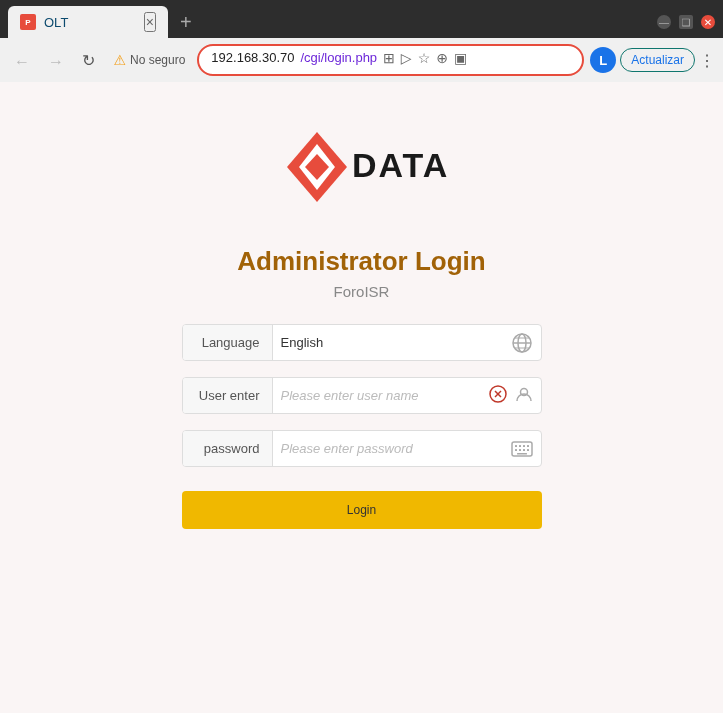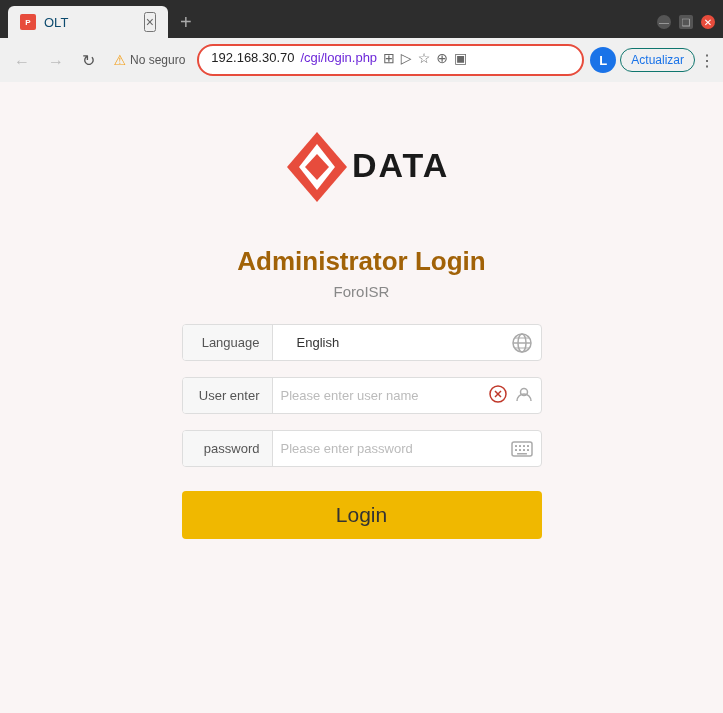--- a/index.html
+++ b/index.html
@@ -37,27 +37,27 @@
     .logo-svg { width: 180px; height: 90px; }
 
     
     .login-title { font-size: 26px; font-weight: bold; color: #a16207; margin-bottom: 6px; text-align: center; }
     .forolsr-text { font-size: 15px; color: #888; margin-bottom: 24px; text-align: center; }
 
     .form-container { width: 360px; }
     .form-row { display: flex; align-items: center; margin-bottom: 16px; background: white; border: 1px solid #ddd; border-radius: 4px; overflow: hidden; }
     .form-label { width: 90px; min-width: 90px; text-align: right; padding-right: 12px; font-size: 13px; color: #555; background: #f7f7f7; padding: 10px 12px; border-right: 1px solid #ddd; align-self: stretch; display: flex; align-items: center; justify-content: flex-end; }
     .form-input-area { flex: 1; display: flex; align-items: center; }
-    .form-input { border: none; outline: none; padding: 10px 8px; font-size: 13px; color: #999; width: 100%; background: white; }
+    .form-input { border: none; outline: none; padding: 10px 8px; font-size: 13px; color: #999; width: 100%; background: white; font-style: italic; }
     .form-input::placeholder { color: #bbb; }
     .form-icon { padding: 0 8px; color: #aaa; font-size: 16px; cursor: pointer; display: flex; align-items: center; gap: 4px; }
 
-    .language-select { border: none; outline: none; padding: 10px 24px; font-size: 13px; color: #333; background: white; flex: 1; cursor: pointer; -webkit-appearance: none; appearance: none; }
-
-    .login-btn { width: 100%; padding: 12px; background: #f0b800; border: none; border-radius: 4px; font-size: 21px; color: #333; cursor: pointer; font-weight: 500; margin-top: 8px; }
+    .language-select { border: none; outline: none; padding: 10px 8px; font-size: 13px; color: #333; background: white; flex: 1; cursor: pointer; -webkit-appearance: none; appearance: none; }
+
+    .login-btn { width: 100%; padding: 12px; background: #f0b800; border: none; border-radius: 4px; font-size: 12px; color: #333; cursor: pointer; font-weight: 500; margin-top: 8px; }
 
     
     .win-ctrl-close { background: #e74c3c; border-radius: 50%; width: 14px; height: 14px; display: inline-flex; align-items: center; justify-content: center; color: white; font-size: 10px; cursor: pointer; border: none; }
     .win-ctrl-min { background: #555; border-radius: 50%; width: 14px; height: 14px; display: inline-flex; align-items: center; justify-content: center; color: #aaa; font-size: 10px; cursor: pointer; border: none; }
     .win-ctrl-max { background: #555; border-radius: 2px; width: 14px; height: 14px; display: inline-flex; align-items: center; justify-content: center; color: #aaa; font-size: 10px; cursor: pointer; border: none; }
   </style>
 </head>
 <body>
 
 <div>

